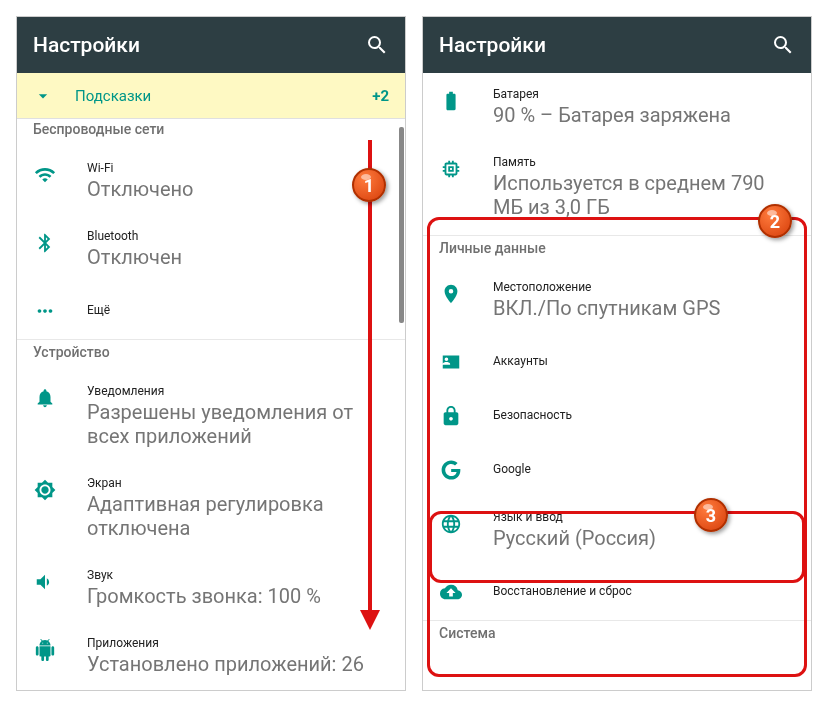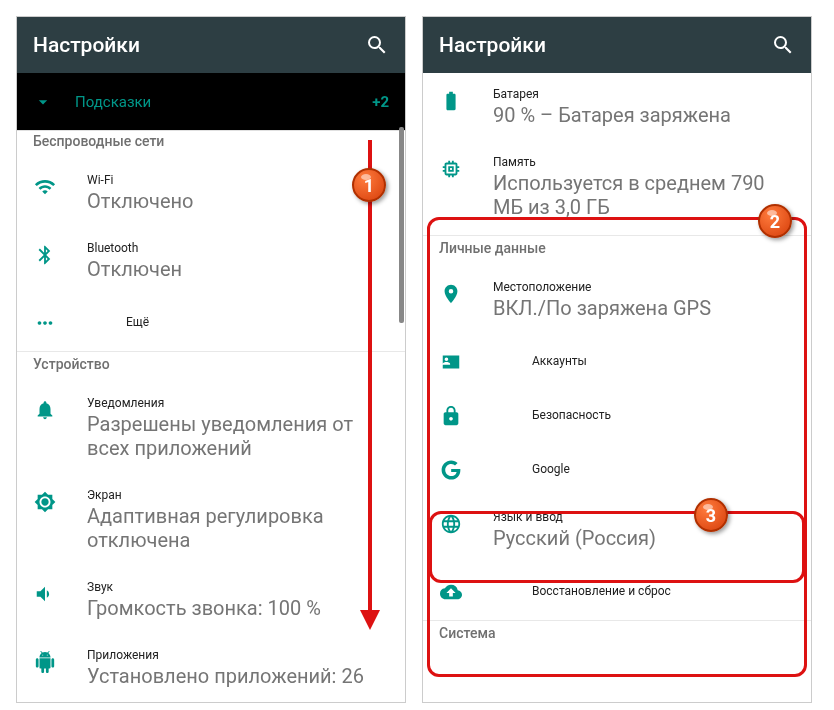--- a/index.html
+++ b/index.html
@@ -30,22 +30,22 @@
     .appbar-title {
       font-size: 21px;
       font-weight: 500;
     }
     .search-icon {
       width: 24px;
       height: 24px;
       fill: #fff;
     }
     .hints-row {
-      background: #000000;
-      height: 58px;
+      background: #fef9c3;
+      height: 46px;
       display: flex;
       align-items: center;
       padding: 0 16px;
       border-bottom: 1px solid #e0e0e0;
     }
     .chevron-icon {
       width: 20px;
       height: 20px;
       fill: #009688;
     }
@@ -68,21 +68,20 @@
     }
     .list-item {
       display: flex;
       align-items: flex-start;
       padding: 14px 16px;
       min-height: 60px;
     }
     .list-item.single {
       align-items: center;
       min-height: 54px;
-      gap: 39px;
     }
     .item-icon {
       width: 24px;
       height: 24px;
       margin-right: 30px;
       flex-shrink: 0;
       display: flex;
       align-items: center;
       justify-content: center;
       margin-top: 2px;
@@ -330,21 +329,21 @@
   <div class="section-header">Личные данные</div>
 
   <div class="list-item">
     <span class="item-icon">
         <svg viewBox="0 0 24 24">
           <path d="M12 2C8.13 2 5 5.13 5 9c0 5.25 7 13 7 13s7-7.75 7-13c0-3.87-3.13-7-7-7zm0 9.5a2.5 2.5 0 010-5 2.5 2.5 0 010 5z"></path>
         </svg>
       </span>
     <div class="item-text">
       <div class="item-title">Местоположение</div>
-      <div class="item-subtitle">ВКЛ./По заряжена GPS</div>
+      <div class="item-subtitle">ВКЛ./По спутникам GPS</div>
     </div>
   </div>
 
   <div class="list-item single">
     <span class="item-icon">
         <svg viewBox="0 0 24 24">
           <path d="M3 5v14h18V5H3zm4 2a2 2 0 110 4 2 2 0 010-4zm4 8H3v-1c0-1.33 2.67-2 4-2s4 .67 4 2v1z"></path>
         </svg>
       </span>
     <div class="item-text">

